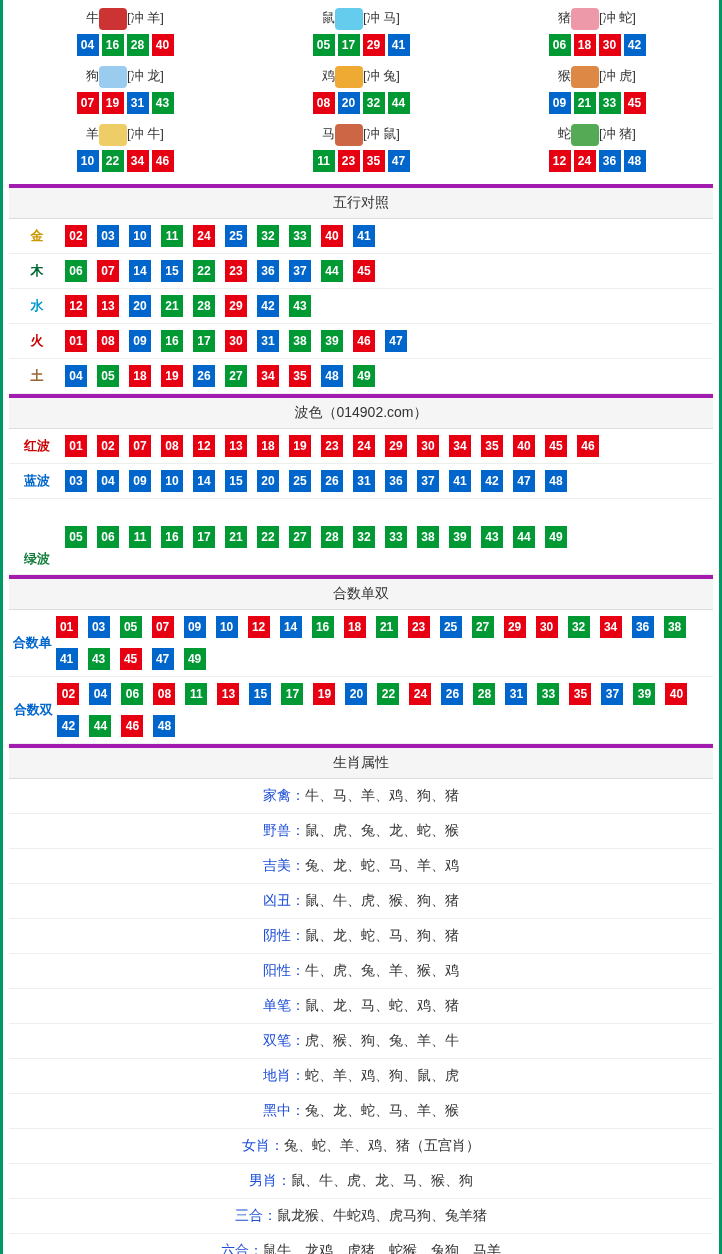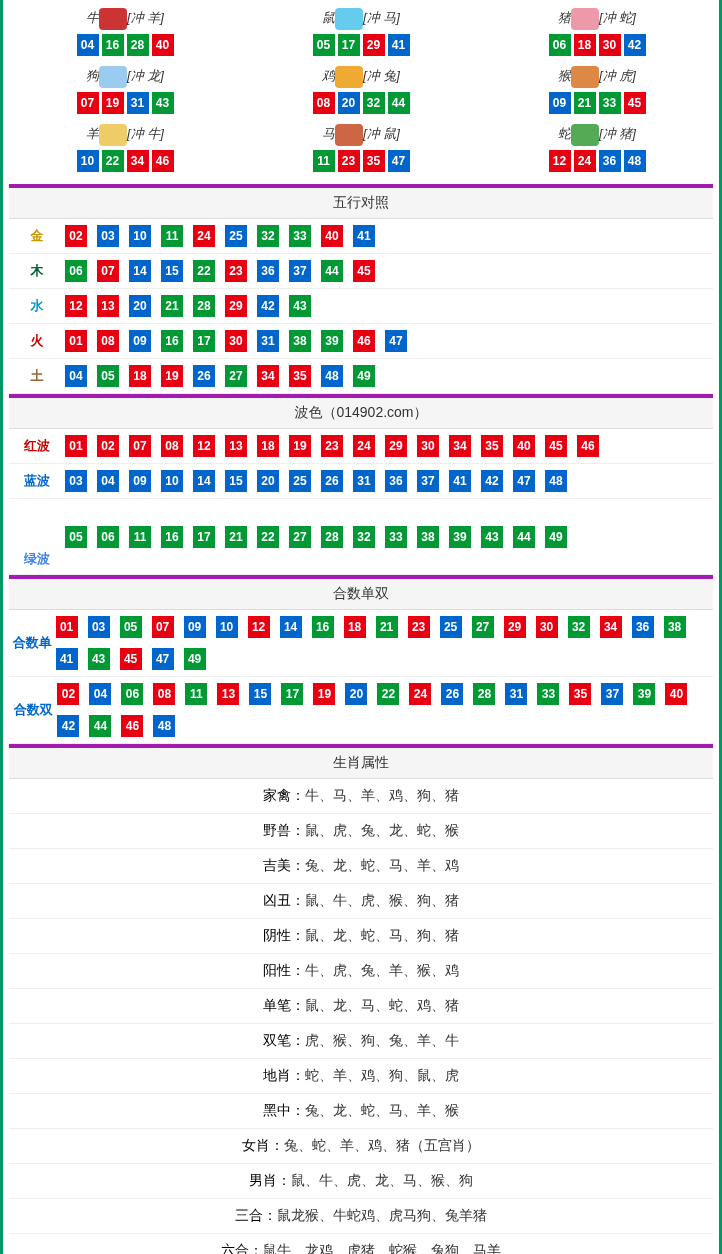--- a/index.html
+++ b/index.html
@@ -1,41 +1,41 @@
 <!DOCTYPE html>
 <html><head>
 <meta charset="utf-8">
 <style>
   * { box-sizing: border-box; }
   body { margin:0; padding:0; font-family: sans-serif; font-size:13px; background:#fff; color:#333; }
   .wrap { width:722px; border-left:3px solid #009966; border-right:3px solid #009966; padding:4px 6px 0 6px; }
   .zodiac-grid { display:grid; grid-template-columns:1fr 1fr 1fr; gap:2px 4px; margin-bottom:8px; }
   .zcell { text-align:center; padding:4px 0; }
-  .ztitle { margin-bottom:4px;font-style:italic; }
+  .ztitle { margin-bottom:4px; }
   .zicon { display:inline-block; width:28px; height:22px; vertical-align:middle; border-radius:4px; }
   .nums { display:flex; justify-content:center; gap:3px; }
   .num { display:inline-flex; justify-content:center; align-items:center; width:22px; height:22px; font-size:12px; font-weight:bold; color:#fff; }
   .red { background:#e60012; }
   .blue { background:#0066cc; }
   .green { background:#009933; }
   .section-head { text-align:center; padding:6px 0; background:#f5f5f5; border-top:4px solid #a21caf; border-bottom:1px solid #ddd; font-size:14px; }
   .row { display:flex; align-items:center; border-bottom:1px solid #eee; padding:6px 0; }
   .row-lbl { width:56px; text-align:center; font-weight:bold; }
   .lbl-gold { color:#cc9900; }
   .lbl-wood { color:#006633; }
   .lbl-water { color:#0099cc; }
   .lbl-fire { color:#cc0000; }
   .lbl-earth { color:#996633; }
   .lbl-red { color:#cc0000; }
   .lbl-blue { color:#0066cc; }
-  .lbl-green { color:#3b82f6;margin-top:45px; }
+  .lbl-green { color:#15803d;margin-top:45px; }
   .row-nums { display:flex; flex-wrap:wrap; gap:10px; }
   .attr-list { }
   .attr-row { text-align:center; padding:8px 0; border-bottom:1px solid #eee; font-size:14px; }
-  .attr-lbl { color:#000000; }
+  .attr-lbl { color:#1d4ed8; }
   .attr-row span.parts { color:#333; }
   .four-row { text-align:center; padding:8px 0; border-bottom:1px solid #eee; font-size:14px; }
   .fk { color:#0066cc; text-decoration:underline; margin:0 2px; }
 </style>
 </head>
 <body>
 
 <div class="wrap">
 
   <div class="zodiac-grid" id="zgrid">

